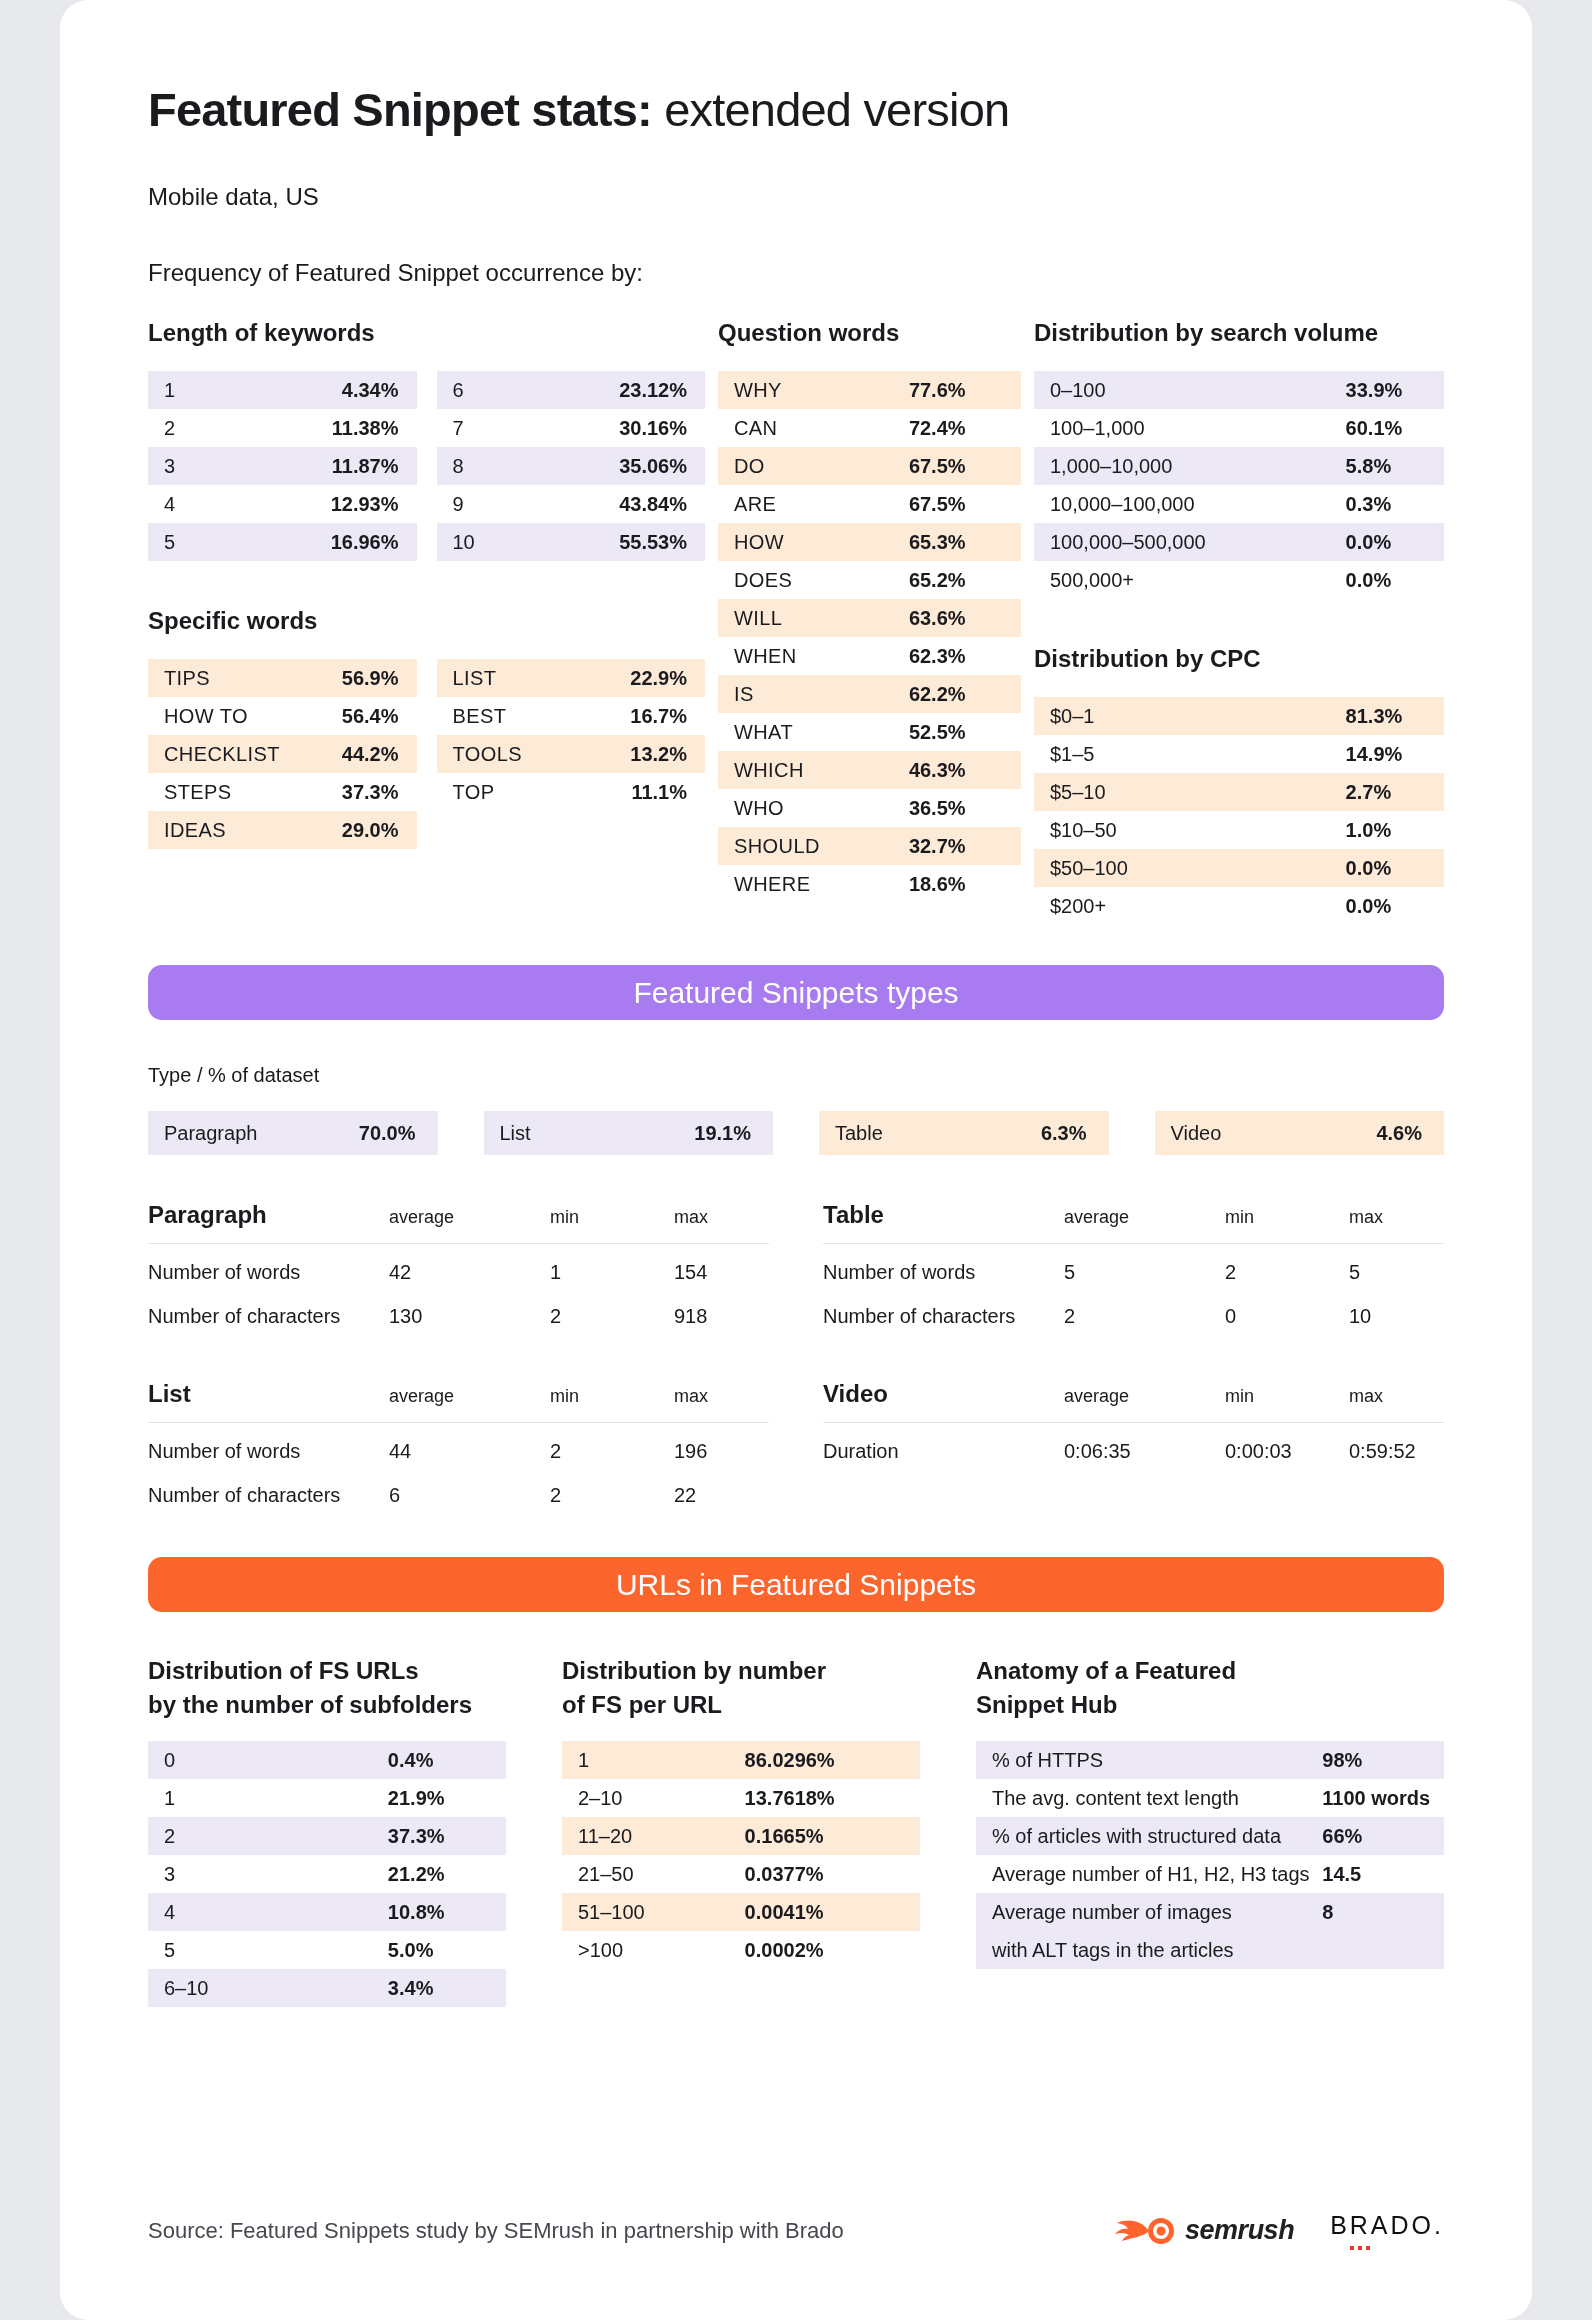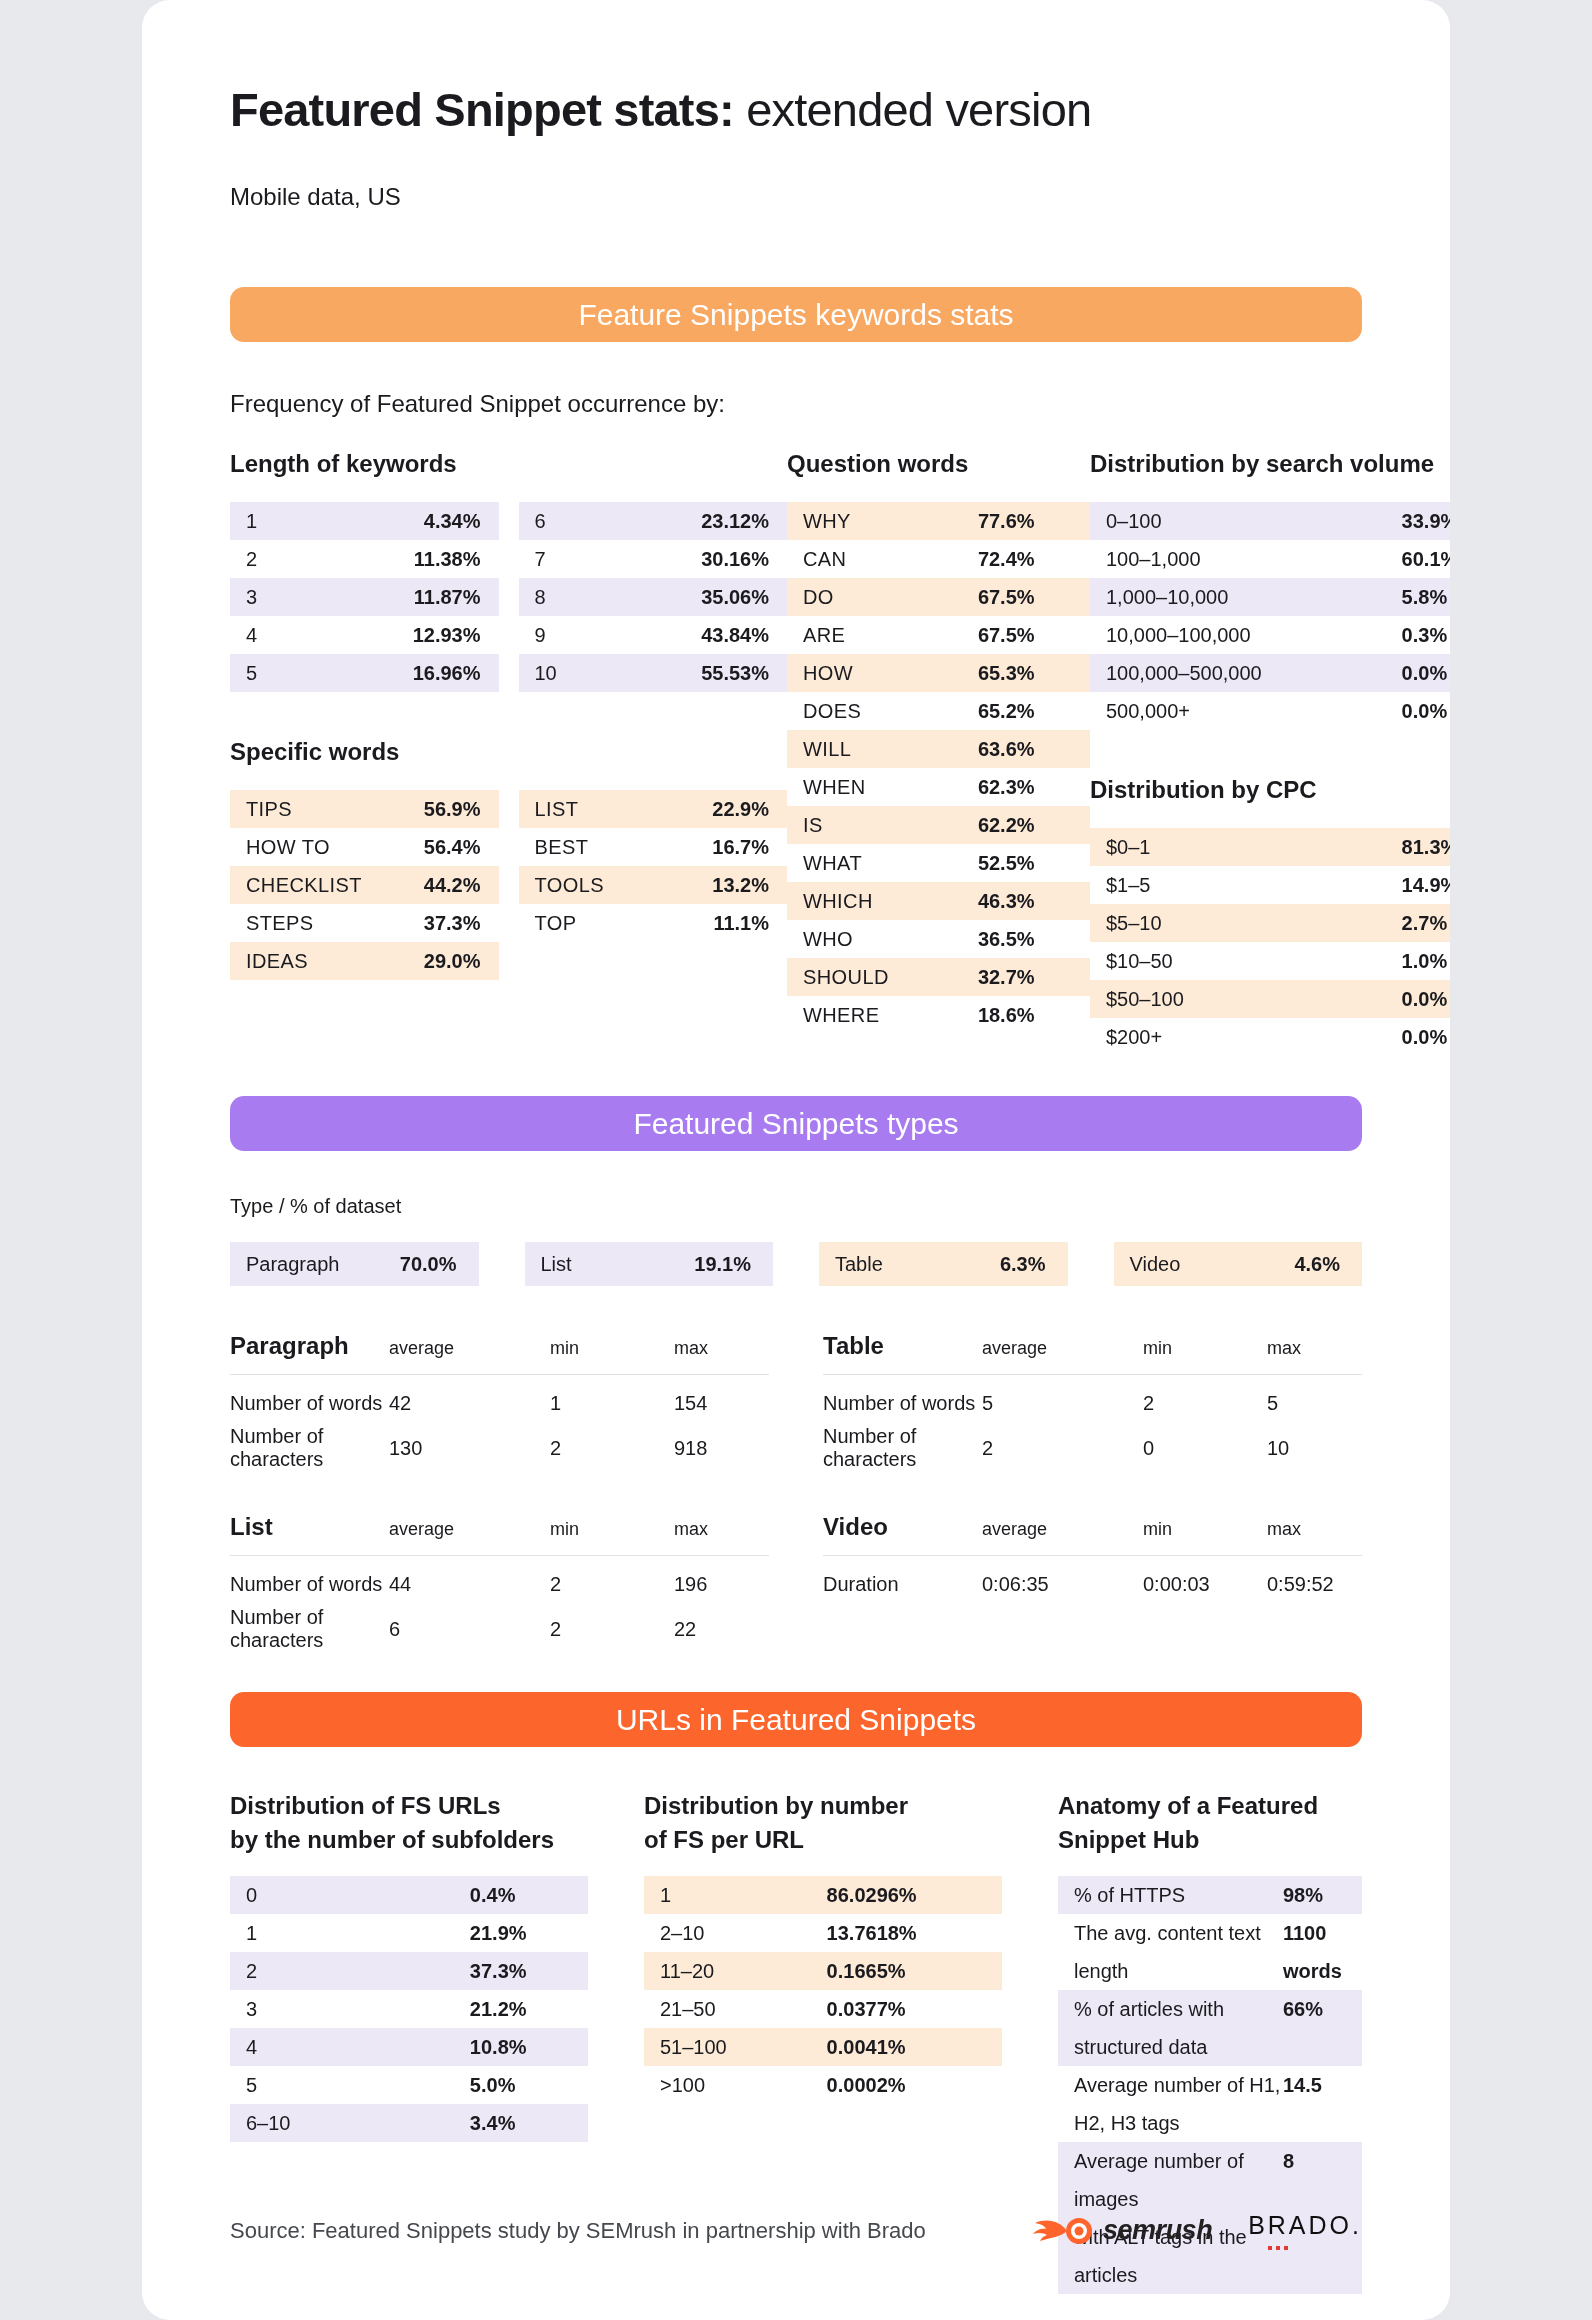--- a/index.html
+++ b/index.html
@@ -1,21 +1,21 @@
 <!DOCTYPE html>
 <html style="--banner-light-orange: #F9A862; --banner-purple: #A87CF0; --banner-orange: #FC652C; --row-lavender: #ECE8F6; --row-peach: #FDEBD8; --semrush-orange: #FF642D; --brado-dot-red: #E23B30;"><head>
 <meta charset="utf-8">
 <style>
   :root{
     --banner-light-orange:#F9A862; --banner-purple:#A87CF0; --banner-orange:#FC652C;
     --row-lavender:#ECE8F6; --row-peach:#FDEBD8; --semrush-orange:#FF642D; --brado-dot-red:#E23B30;
   }
   *{box-sizing:border-box}
   body{margin:0;background:#e8e9ed;font-family:"Liberation Sans","DejaVu Sans",sans-serif;color:#1b1b1f;}
-  .card{width:1308px;height:2320px;background:#fff;border-radius:28px;padding:0 88px;overflow:hidden;position:relative;margin:0 auto}
+  .card{width:1472px;height:2320px;background:#fff;border-radius:28px;padding:0 88px;overflow:hidden;position:relative;margin:0 auto}
   h1{font-size:47px;font-weight:800;letter-spacing:-0.8px;margin:0;padding-top:82px}
   h1 .light{font-weight:400}
   .subtitle{font-size:24px;margin-top:46px}
   .banner{height:55px;border-radius:14px;display:flex;align-items:center;justify-content:center;color:#fff;font-size:30px;font-weight:500}
   .banner.b1{background:var(--banner-light-orange,#F9A862);margin-top:76px}
   .banner.b2{background:var(--banner-purple,#A87CF0);margin-top:40px}
   .banner.b3{background:var(--banner-orange,#FC652C);margin-top:40px}
   .intro{font-size:24px;margin-top:48px}
   h3{font-size:24px;font-weight:700;margin:0 0 24px}
   h3.stacked{margin-top:46px}
@@ -56,21 +56,20 @@
   .brado .dots i{width:4px;height:4px;background:var(--brado-dot-red,#E23B30);display:block}
 </style>
 </head>
 <body>
 
 <div class="card">
 
   <h1><span>Featured Snippet stats:</span><span class="light"> extended version</span></h1>
   <div class="subtitle">Mobile data, US</div>
 
-  <div class="banner b1">Feature Snippets keywords stats</div>
   <div class="intro">Frequency of Featured Snippet occurrence by:</div>
 
   <div class="kw-grid">
     <div>
       <h3>Length of keywords</h3>
       <div class="duo">
         <div class="tbl val-right lavender">
             <div class="row">
               <span class="label">1</span>
               <span class="value">4.34%</span>

